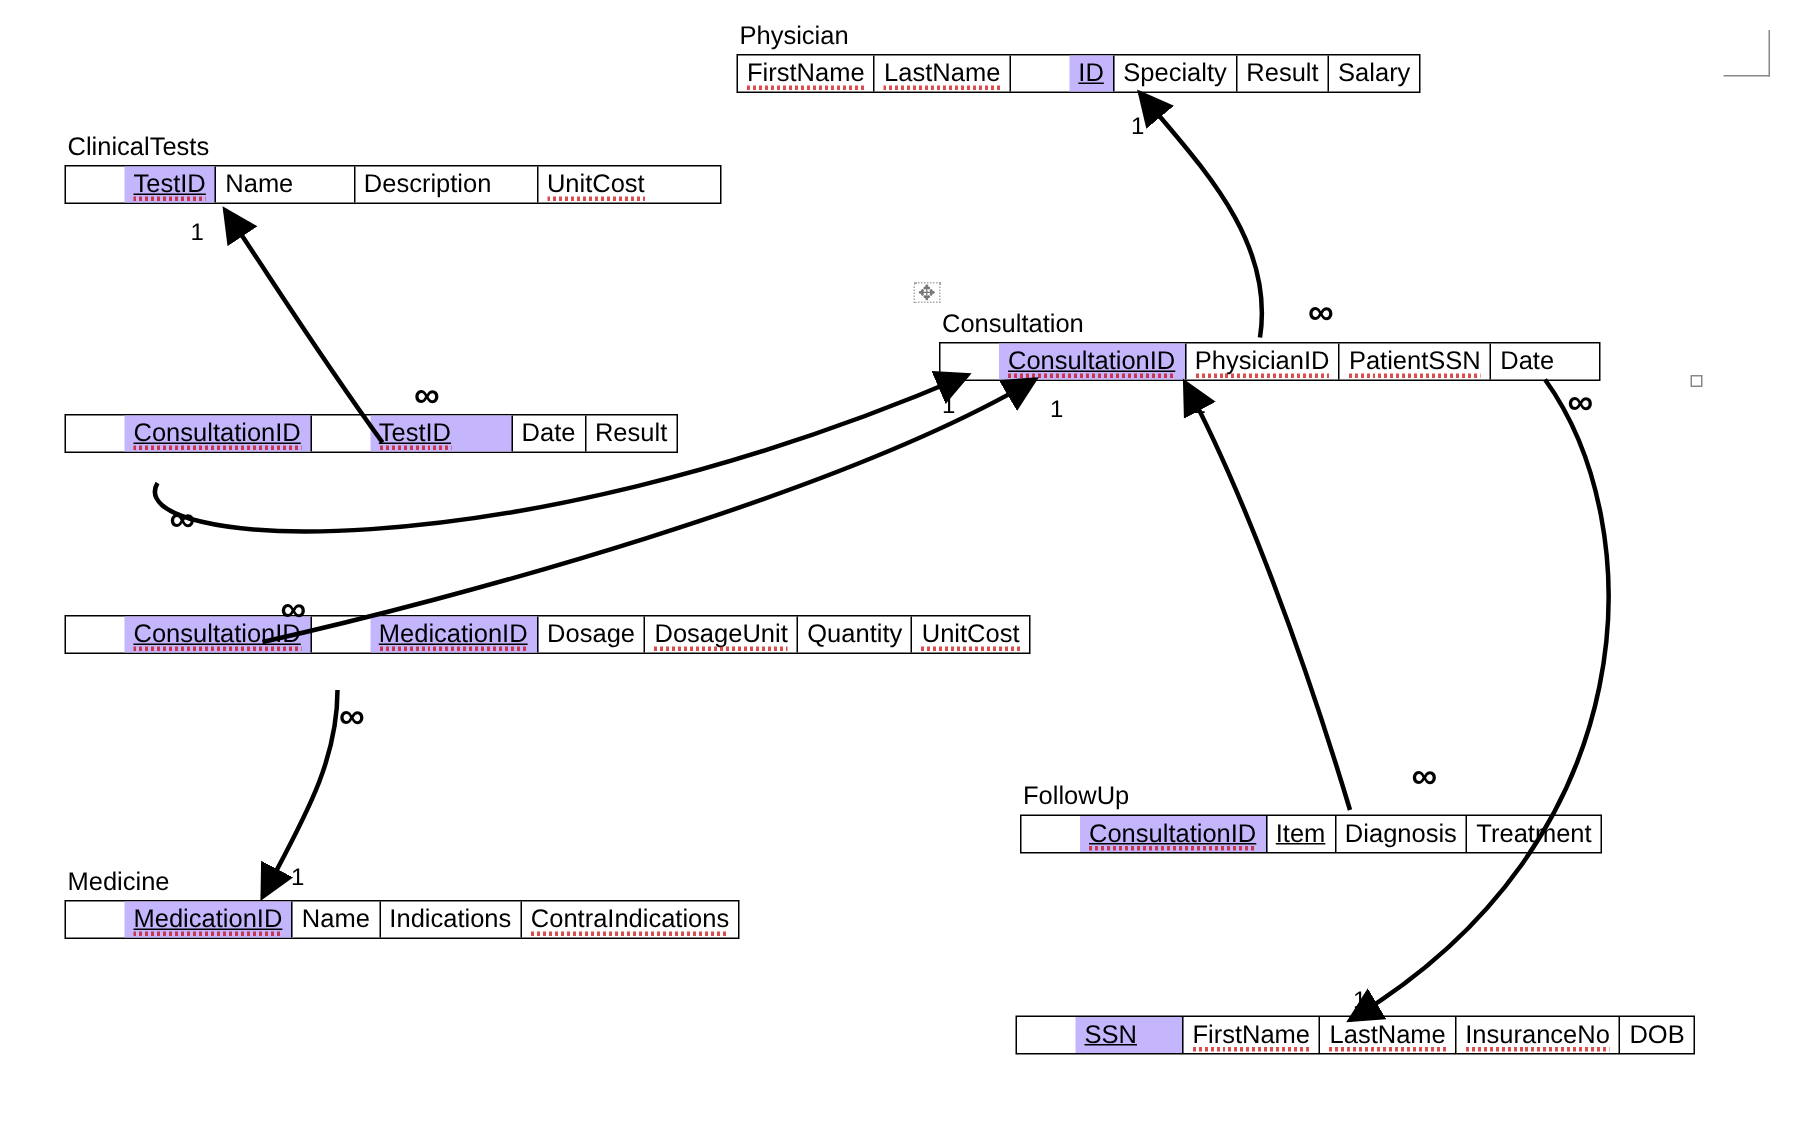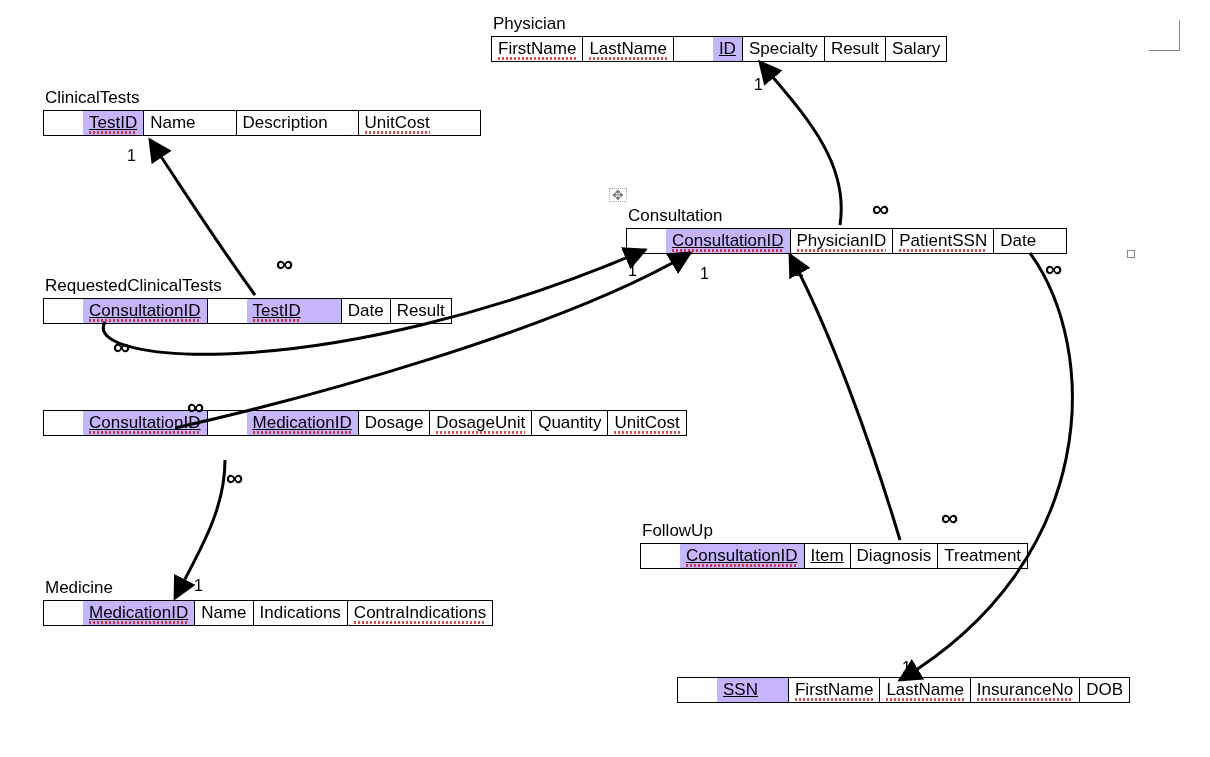--- a/index.html
+++ b/index.html
@@ -118,21 +118,20 @@
   <div class="fields">
     <div class="field pk underlined"><span class="txt">ConsultationID</span><span class="squiggle"></span></div>
     <div class="field"><span class="txt">PhysicianID</span><span class="squiggle"></span></div>
     <div class="field"><span class="txt">PatientSSN</span><span class="squiggle"></span></div>
     <div class="field" style="padding-right:30px;"><span class="txt">Date</span></div>
   </div>
 </div>
 <div class="resize-dot" style="left:1127px; top:250px;"></div>
 
 <div class="entity" style="left:43px; top:276px;">
-  <div class="entity-name"><span>RequestedClinicalTests</span><span class="squiggle" style="left:0;right:auto;width:205px;bottom:-1px;"></span></div>
   <div class="fields">
     <div class="field pk underlined"><span class="txt">ConsultationID</span><span class="squiggle"></span></div>
     <div class="field pk underlined" style="padding-right:40px;"><span class="txt">TestID</span><span class="squiggle" style="right:40px;"></span></div>
     <div class="field"><span class="txt">Date</span></div>
     <div class="field"><span class="txt">Result</span></div>
   </div>
 </div>
 
 <div class="entity" style="left:43px; top:410px;">
   <div class="fields">
@@ -148,21 +147,21 @@
 <div class="entity" style="left:43px; top:578px;">
   <div class="entity-name">Medicine</div>
   <div class="fields">
     <div class="field pk underlined"><span class="txt">MedicationID</span><span class="squiggle"></span></div>
     <div class="field"><span class="txt">Name</span></div>
     <div class="field"><span class="txt">Indications</span></div>
     <div class="field"><span class="txt">ContraIndications</span><span class="squiggle"></span></div>
   </div>
 </div>
 
-<div class="entity" style="left:640px; top:521px;">
+<div class="entity" style="left:680px; top:521px;">
   <div class="entity-name">FollowUp</div>
   <div class="fields">
     <div class="field pk underlined"><span class="txt">ConsultationID</span><span class="squiggle"></span></div>
     <div class="field underlined"><span class="txt">Item</span></div>
     <div class="field"><span class="txt">Diagnosis</span></div>
     <div class="field"><span class="txt">Treatment</span></div>
   </div>
 </div>
 
 <div class="entity" style="left:677px; top:677px;">

